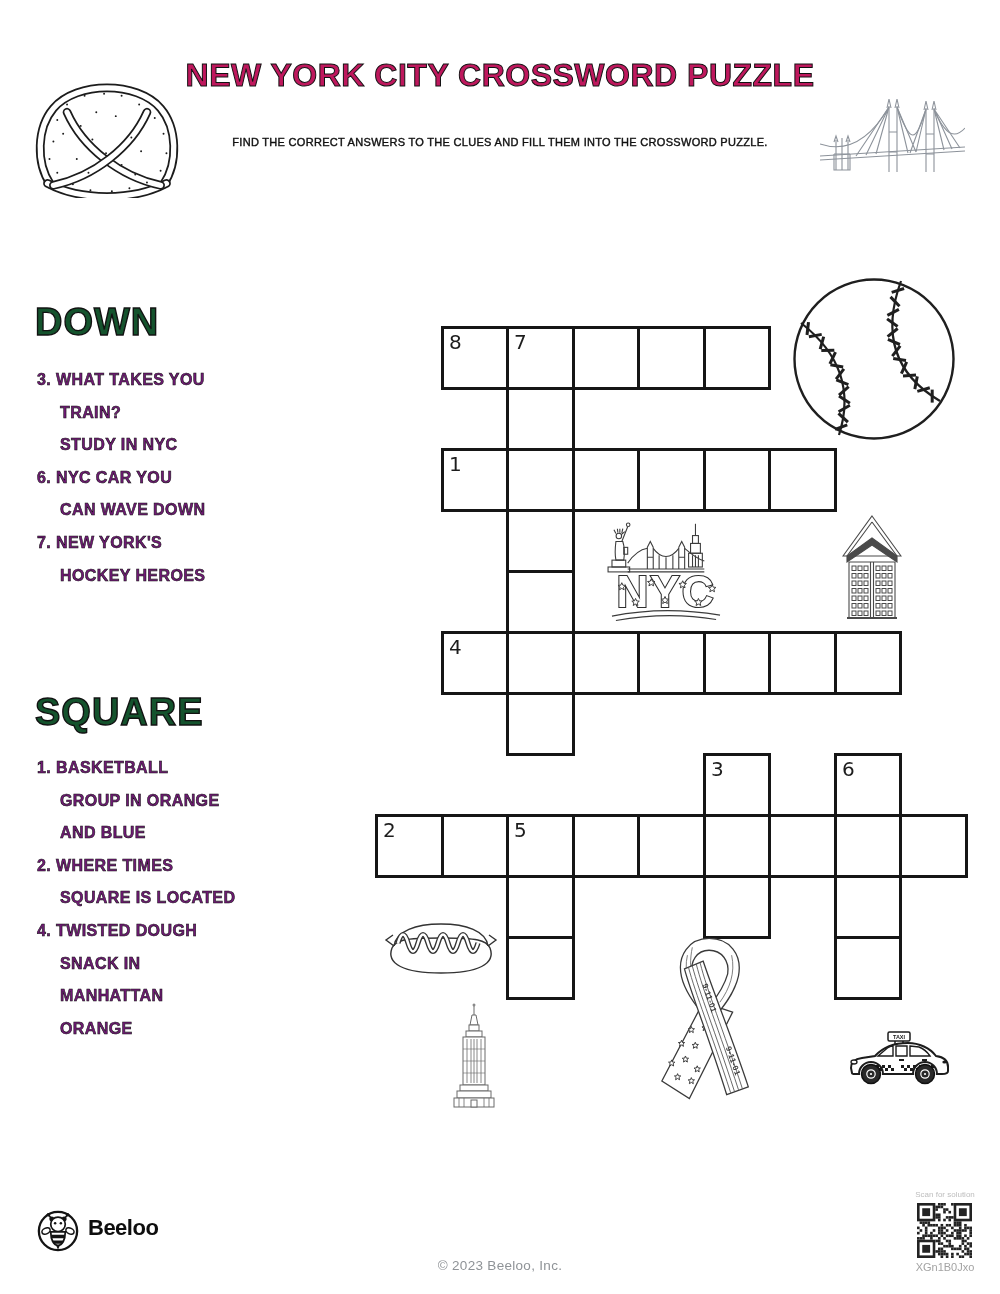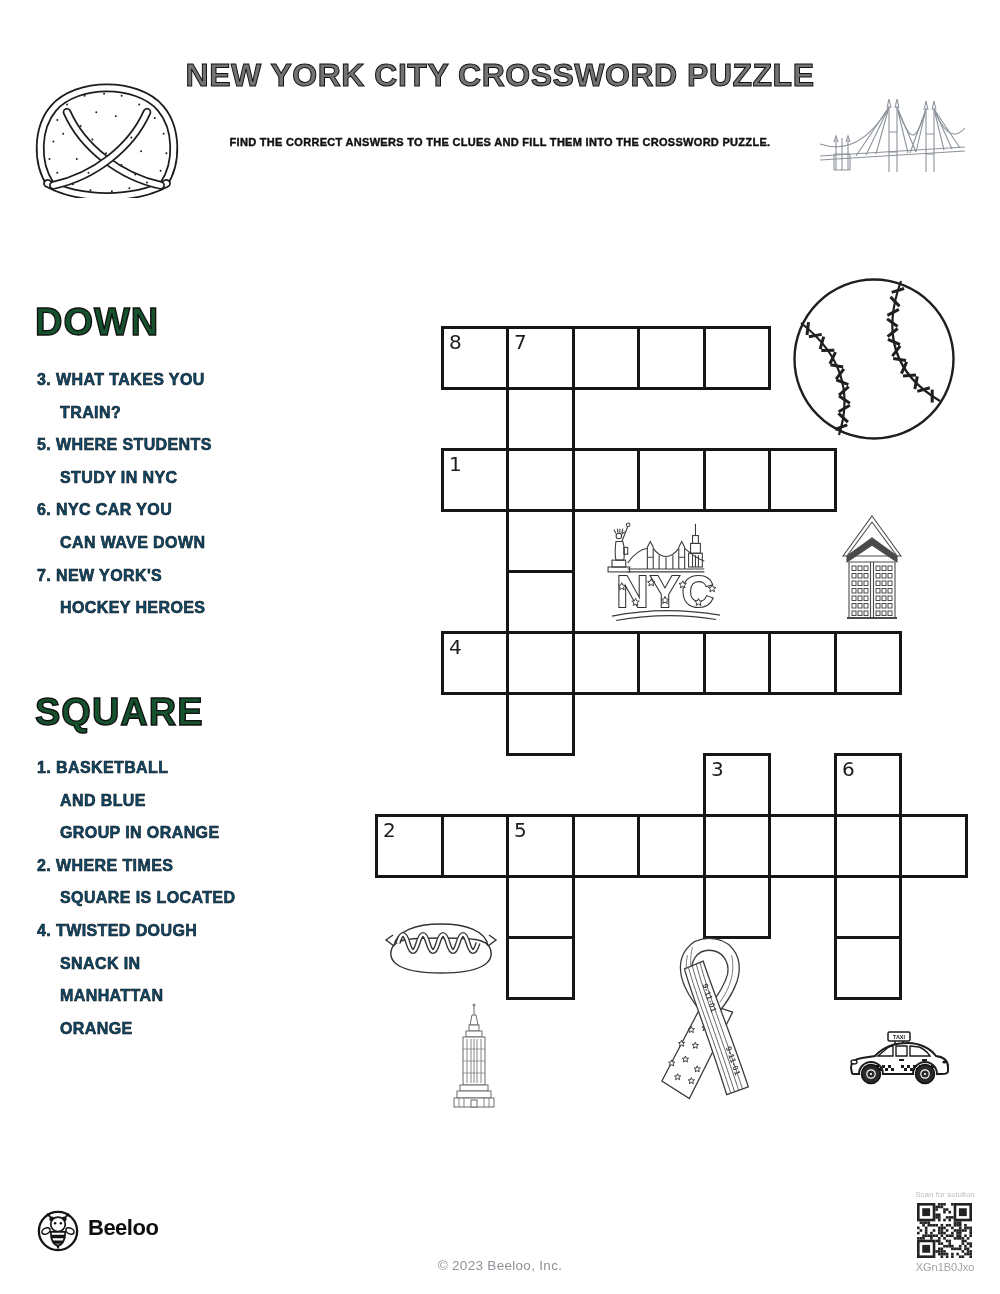--- a/index.html
+++ b/index.html
@@ -1,25 +1,25 @@
 <!DOCTYPE html>
 <html><head>
 <meta charset="utf-8">
 <style>
   html,body{margin:0;padding:0;background:#fff;}
   .page{position:relative;width:1000px;height:1294px;background:#fff;overflow:hidden;
         font-family:"Liberation Sans",sans-serif;color:#151515;}
   .abs{position:absolute;}
   .title{left:0;top:57px;width:1000px;text-align:center;font-size:32px;font-weight:900;
-         letter-spacing:.5px;-webkit-text-stroke:1px #111;color:#737373;}
-  .subtitle{left:0;top:136px;width:1000px;text-align:center;font-size:11px;font-weight:700;
+         letter-spacing:.5px;-webkit-text-stroke:1px #111;color:#be185d;}
+  .subtitle{left:0;top:136px;width:1000px;text-align:center;font-size:11px;font-weight:400;
             letter-spacing:.3px;-webkit-text-stroke:.4px #111;color:#111;}
   .sec-heading{font-size:38px;font-weight:900;letter-spacing:1px;line-height:1;
                -webkit-text-stroke:1.4px #111;color:#14532d;}
-  .clue-list{font-size:16px;font-weight:900;letter-spacing:.4px;color:#0c4a6e;
+  .clue-list{font-size:16px;font-weight:900;letter-spacing:.4px;color:#701a75;
              -webkit-text-stroke:.55px #111;}
   .clue-line{line-height:32.6px;white-space:nowrap;}
   .clue-line.cont{padding-left:23px;}
   .cell{position:absolute;background:#fff;border:3px solid #161616;box-sizing:border-box;}
   .cellnum{position:absolute;left:5px;top:1px;font-family:"DejaVu Sans",sans-serif;
            font-size:20px;font-weight:400;color:#1d1d1d;-webkit-text-stroke:0;}
   .brand{font-size:22px;font-weight:700;letter-spacing:-.5px;color:#0e0e0e;}
   .copyright{left:0;top:1258px;width:1000px;text-align:center;font-size:13.5px;
              color:#8f9397;letter-spacing:.3px;}
   .qr-caption{left:890px;top:1190px;width:110px;text-align:center;font-size:8px;color:#bdbdbd;}
@@ -89,33 +89,32 @@
       <path d="M114,17 C126,46 136,46 145,36"></path>
       <path d="M0,64 L145,55 M0,68 L145,59"></path>
       <path d="M69,15 L46,63 M69,15 L56,62 M69,15 L36,64 M77,15 L88,61 M77,15 L96,60 M106,17 L96,60 M106,17 L90,61 M114,17 L124,58 M114,17 L132,57 M114,17 L140,56"></path>
     </g>
   </svg>
 
   <div class="abs sec-heading" style="left:35px;top:303px">DOWN</div>
   <div class="abs clue-list" style="left:37px;top:364px" id="down-list">
       <div class="clue-line">3.&nbsp;WHAT TAKES YOU</div>
       <div class="clue-line cont">TRAIN?</div>
-      <div class="clue-line">5.&nbsp;WHERE STUDENTS</div>
       <div class="clue-line cont">STUDY IN NYC</div>
       <div class="clue-line">6.&nbsp;NYC CAR YOU</div>
       <div class="clue-line cont">CAN WAVE DOWN</div>
       <div class="clue-line">7.&nbsp;NEW YORK'S</div>
       <div class="clue-line cont">HOCKEY HEROES</div>
     </div>
 
   <div class="abs sec-heading" style="left:35px;top:693px">SQUARE</div>
   <div class="abs clue-list" style="left:37px;top:752px" id="across-list">
       <div class="clue-line">1.&nbsp;BASKETBALL</div>
+      <div class="clue-line cont">GROUP IN ORANGE</div>
       <div class="clue-line cont">AND BLUE</div>
-      <div class="clue-line cont">GROUP IN ORANGE</div>
       <div class="clue-line">2.&nbsp;WHERE TIMES</div>
       <div class="clue-line cont">SQUARE IS LOCATED</div>
       <div class="clue-line">4.&nbsp;TWISTED DOUGH</div>
       <div class="clue-line cont">SNACK IN</div>
       <div class="clue-line cont">MANHATTAN</div>
       <div class="clue-line cont">ORANGE</div>
     </div>
 
   <div class="abs" id="grid" style="left:0;top:0">
       <div class="cell" style="left: 441px; top: 326px; width: 68px; height: 64px;">

